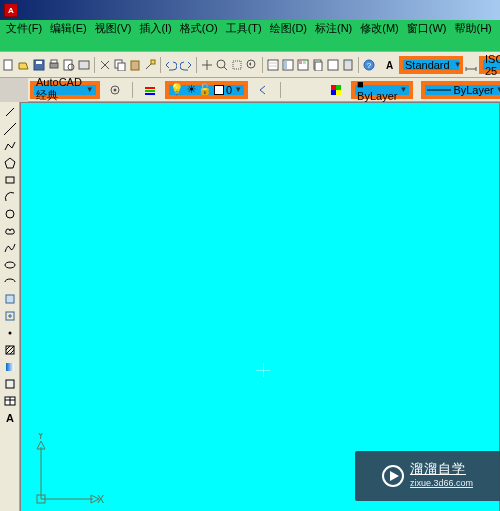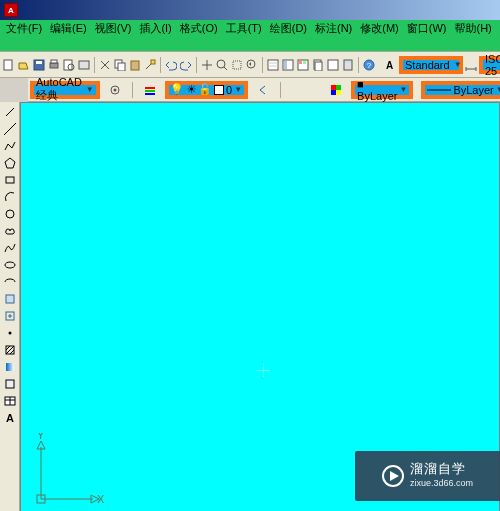--- a/index.html
+++ b/index.html
@@ -30,21 +30,21 @@
   .cursor-cross::after { content: ""; position: absolute; top: 0; bottom: 0; left: 50%; width: 1px; background: #fff; opacity: 0.4; }
   
   .tab-bar { height: 16px; background: #ece9d8; border-top: 1px solid #aca899; display: flex; align-items: center; font-size: 10px; }
   .tab-nav-btn { width: 14px; height: 14px; display: inline-flex; align-items: center; justify-content: center; border: 1px solid #aca899; background: #ece9d8; font-size: 8px; }
   .tab { padding: 0 6px; border: 1px solid #aca899; background: #fff; height: 14px; line-height: 13px; }
   .tab.active { background: #000; color: #fff; }
   
   .watermark { position: absolute; right: 0; bottom: 10px; width: 145px; height: 50px; background: rgba(50,65,85,0.9); color: #fff; display: flex; align-items: center; justify-content: center; font-size: 11px; border-radius: 2px 0 0 2px; }
   .watermark .play { width: 22px; height: 22px; border: 2px solid #fff; border-radius: 50%; display: inline-flex; align-items: center; justify-content: center; margin-right: 6px; }
   .watermark .play svg { margin-left: 2px; }
-  .wm-txt { display: flex; flex-direction: column; line-height: 14px; }
+  .wm-txt { display: flex; flex-direction: column; line-height: 14px; text-decoration: underline; }
   .wm-txt .row1 { font-size: 13px; letter-spacing: 1px; }
   .wm-txt .row2 { font-size: 9px; opacity: .9; text-align: center; }
 
   .layer-swatch { width: 10px; height: 10px; border: 1px solid #000; display:inline-block; vertical-align: middle; }
   .layer-combo { display:flex; align-items:center; gap:2px; background:#0ea5e9; border:4px solid #f97316; height:18px; padding:0 2px; font-size:11px; }
   .dd-arrow { margin-left:2px; font-size:8px; color:#333; }
 </style>
 </head>
 <body>
 

